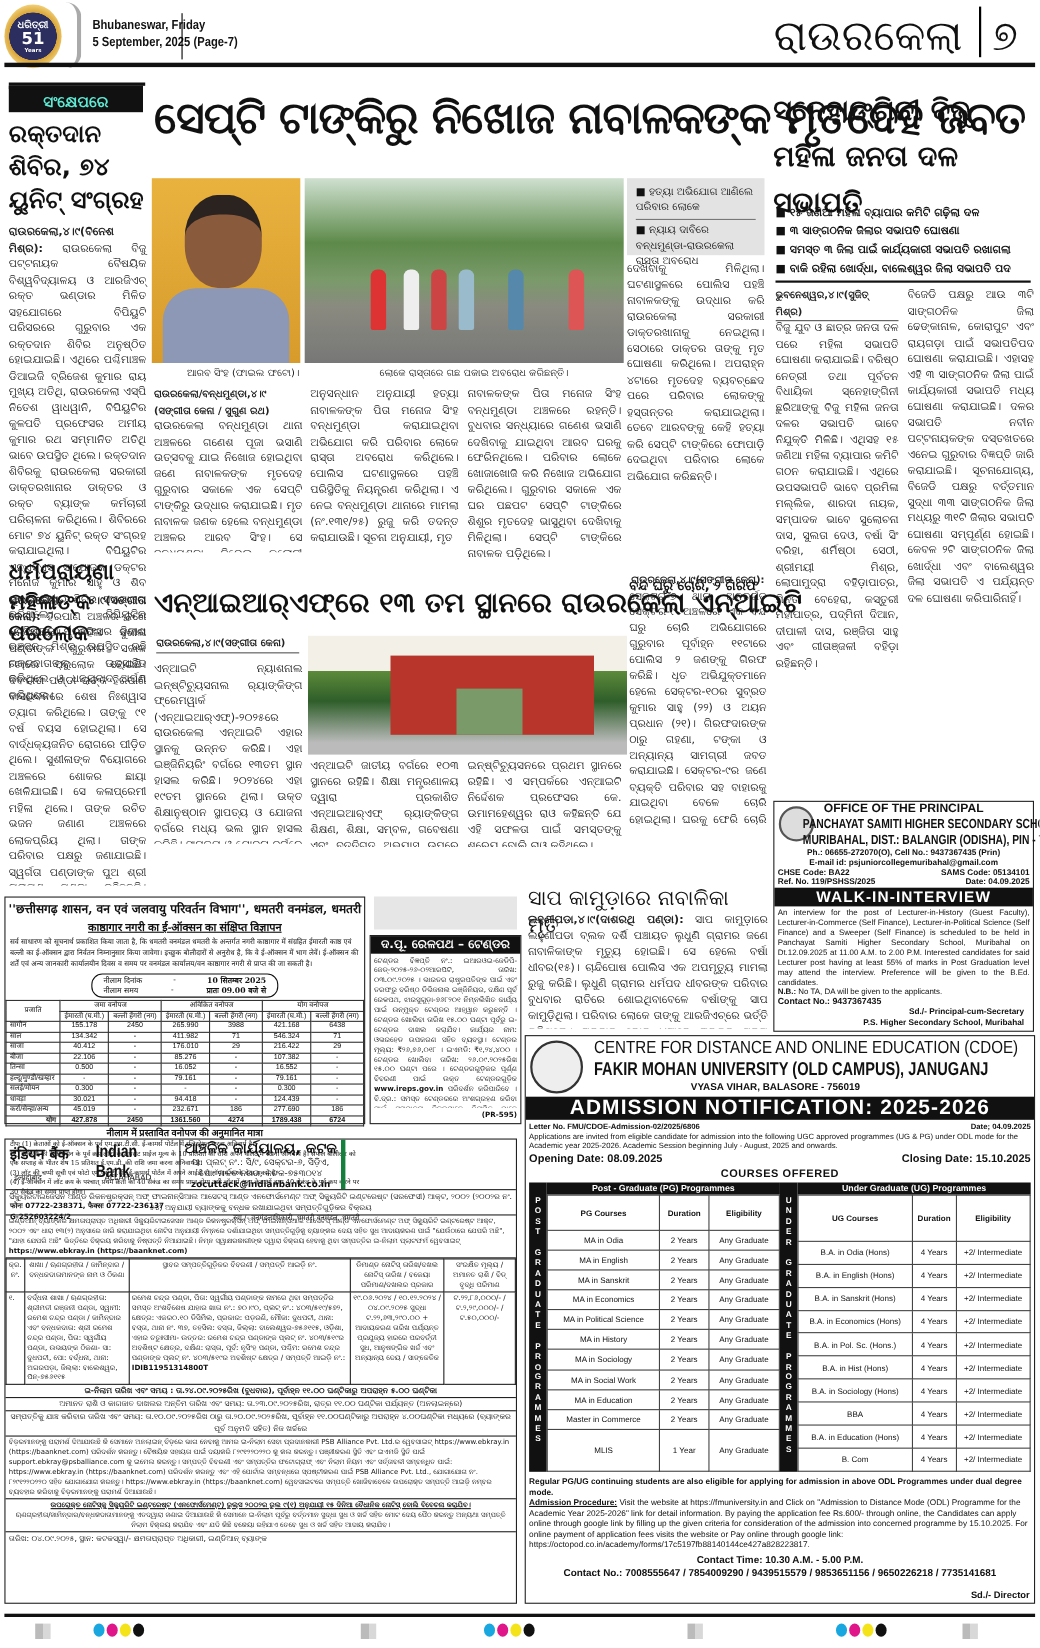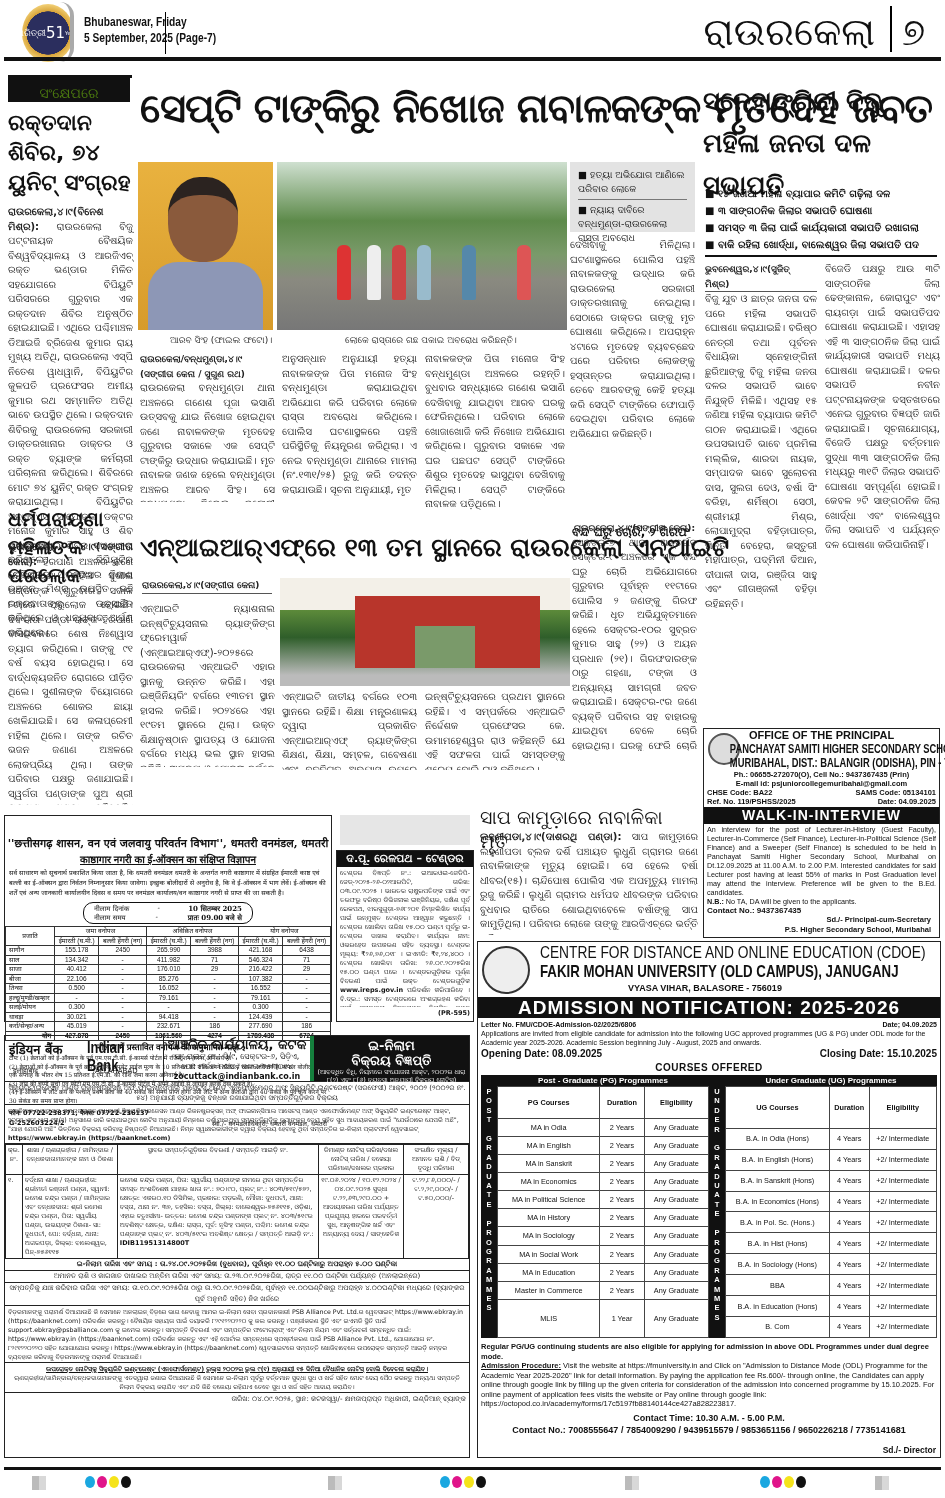--- a/index.html
+++ b/index.html
@@ -1,30 +1,30 @@
 <!DOCTYPE html>
 <html><head>
 <meta charset="utf-8">
 <style>
 *{box-sizing:border-box;margin:0;padding:0}
 body{width:945px;height:1498px;background:#fff;font-family:"DejaVu Sans",sans-serif;color:#111;position:relative;overflow:hidden}
 .abs{position:absolute}
-.hdr-logo{left:22px;top:4px;width:52px;height:58px;border-radius:50%;background:radial-gradient(circle,#2b2e5e 55%,#d9a53a 56%,#f3d27a 75%,#fff 78%);display:flex;flex-direction:row;align-items:center;justify-content:center;color:#fff;font-weight:normal}
+.hdr-logo{left:4px;top:4px;width:52px;height:58px;border-radius:50%;background:radial-gradient(circle,#2b2e5e 55%,#d9a53a 56%,#f3d27a 75%,#fff 78%);display:flex;flex-direction:column;align-items:center;justify-content:center;color:#fff;font-weight:bold}
 .hdr-logo .t{font-size:9px}
 .hdr-logo .n{font-size:15px;line-height:1}
 .hdr-logo .y{font-size:5px}
 .hdr-arc{left:60px;top:2px;width:14px;height:60px;border-right:4px solid #aaa;border-radius:0 40px 40px 0}
 .dateline{left:84px;top:14px;font-family:"Liberation Sans",sans-serif;font-size:12px;font-weight:bold;line-height:16px;transform:scaleX(.85);transform-origin:left}
 .hdr-vline{left:165px;top:12px;width:1px;height:42px;background:#000}
 .masthead{right:70px;top:6px;font-size:38px;line-height:52px}
 .hdr-vline2{left:890px;top:6px;width:2px;height:46px;background:#000}
 .pageno{left:902px;top:6px;font-size:38px;line-height:52px}
 .hdr-rule{left:4px;top:57px;width:937px;height:4px;background:#111}
 .odia{font-size:10px;line-height:14.5px;text-align:justify;color:#222}
-.sideband{left:8px;top:78px;width:122px;height:24px;background:#111;color:#4d7c0f;font-size:14px;font-weight:normal;text-align:center;line-height:24px;border-top:3px solid #111}
+.sideband{left:8px;top:78px;width:122px;height:24px;background:#111;color:#5eead4;font-size:14px;font-weight:bold;text-align:center;line-height:24px;border-top:3px solid #111}
 .sideband-top{left:8px;top:75px;width:124px;height:3px;background:#111}
 .brief-h{left:8px;top:108px;width:125px;font-size:22px;line-height:30px;font-weight:bold}
 .brief-body{left:8px;top:205px;width:125px}
 .obit-h{left:8px;top:505px;width:125px;font-size:20px;line-height:28px;font-weight:bold}
 .obit-body{left:8px;top:540px;width:125px}
 .lead-h{left:140px;top:78px;width:540px;font-size:40px;line-height:60px;white-space:nowrap;font-weight:bold;letter-spacing:-1px}
 .photo{background:#ccc;overflow:hidden}
 .boy{left:138px;top:162px;width:135px;height:168px;background:linear-gradient(#e9b23f,#d79b2b)}
 .boy .head{position:absolute;left:30px;top:15px;width:70px;height:85px;border-radius:45%;background:#8a5a3c;border-top:18px solid #2b2320}
 .boy .coat{position:absolute;left:10px;top:100px;width:115px;height:70px;background:#8d97b6;border-radius:30px 30px 0 0}
@@ -35,21 +35,21 @@
 .bullets-box .sep{height:1px;background:#777;margin:3px 0}
 .right-h{left:703px;top:80px;width:238px;font-size:26px;line-height:42px;font-weight:bold}
 .right-bul{left:705px;top:185px;width:235px;font-size:10px;line-height:17px;font-weight:bold}
 .right-rule{left:705px;top:255px;width:232px;height:2px;background:#111}
 .nirf-h{left:140px;top:530px;width:555px;font-size:25px;line-height:36px;white-space:nowrap;font-weight:bold}
 .campus{left:280px;top:578px;width:290px;height:108px;background:linear-gradient(#f3f0e8 0%,#f3f0e8 30%,#5c8a3a 30%,#2f5e2a 55%,#bbb 90%)}
 .campus .gate{position:absolute;left:75px;top:18px;width:185px;height:72px;background:#b8352b}
 .campus .gate i{position:absolute;left:60px;top:30px;width:60px;height:42px;background:#7a9a6a}
 .byline{font-weight:bold}
 .ad1{left:4px;top:815px;width:328px;height:207px;border:1.5px solid #222}
-.hindi-title{font-family:"DejaVu Serif",serif;font-size:11px;font-weight:bold;text-align:center;line-height:16px;margin-top:20px}
+.hindi-title{font-family:"DejaVu Serif",serif;font-size:11px;font-weight:bold;text-align:center;line-height:16px;margin-top:3px}
 .hindi-sub{font-family:Liberation Sans, sans-serif;font-size:10px;font-weight:bold;text-align:center;text-decoration:underline}
 .hindi-p{font-family:"DejaVu Serif",serif;font-size:6.5px;line-height:10px;padding:2px 4px}
 .dateoval{margin:2px auto;width:170px;border:1px solid #111;border-radius:10px;font-size:7px;font-family:"DejaVu Serif",serif;padding:1px 10px}
 .dateoval div{display:flex;justify-content:space-between}
 table.ft{border-collapse:collapse;width:100%;font-size:6.5px;font-family:"Liberation Sans",sans-serif}
 table.ft td,table.ft th{border:0.5px solid #333;padding:0 3px;text-align:center;line-height:8.5px;font-weight:normal}
 table.ft td:first-child{text-align:left}
 table.ft tr.tot td{font-weight:bold}
 .ad1-notes{font-family:"DejaVu Serif",serif;font-size:6px;line-height:8.5px;padding:2px 4px}
 .ad1-foot{display:flex;justify-content:space-between;font-size:6.5px;padding:1px 4px;font-weight:bold}
@@ -66,21 +66,21 @@
 .ib-logo .l4{position:absolute;left:90px;top:31px;font-size:7px}
 .ib-mid{width:150px;border-right:4px solid #15803d;text-align:center;font-size:8px;line-height:10px;padding-top:1px}
 .ib-mid .big{font-size:13px;font-weight:bold;line-height:15px}
 .ib-right{flex:1;background:#111;color:#fff;text-align:center;font-size:13px;font-weight:bold;line-height:15px;padding-top:2px}
 .ib-right .sm{font-size:6.5px;font-weight:normal;line-height:8px}
 .ib-line{font-size:7px;line-height:10px;text-align:center;border-bottom:1px solid #222;padding:1px 3px}
 .ib-p{font-size:6.3px;line-height:9px;padding:1px 3px;border-bottom:1px solid #222}
 table.ibt{border-collapse:collapse;width:100%;font-size:6.5px}
 table.ibt td,table.ibt th{border:0.5px solid #222;padding:1px 2px;vertical-align:top;font-weight:normal;line-height:9px}
 .ib-row{font-size:7px;text-align:center;line-height:11px;border-bottom:1px solid #222;font-weight:bold}
-.ib-foot{display:flex;justify-content:flex-end;font-size:7px;padding:1px 3px;line-height:11px}
+.ib-foot{display:flex;justify-content:flex-start;font-size:7px;padding:1px 3px;line-height:11px}
 .psh{left:703px;top:728px;width:237px;height:210px;border:1.5px solid #222;font-family:"Liberation Sans",sans-serif}
 .psh .emb{position:absolute;left:4px;top:4px;width:32px;height:32px;border-radius:50%;border:2px solid #555;background:#ddd}
 .psh .t1{text-align:center;font-size:11px;font-weight:bold;line-height:13px}
 .psh .t2{text-align:center;font-size:12px;font-weight:bold;line-height:14px;transform:scaleX(.78);white-space:nowrap}
 .psh .meta{font-size:7.5px;line-height:9px;text-align:center;font-weight:bold}
 .psh .row{display:flex;justify-content:space-between;font-size:7.5px;font-weight:bold;padding:0 3px;line-height:9px}
 .psh .walk{background:#111;color:#fff;text-align:center;font-size:14px;font-weight:bold;line-height:17px;margin:1px 0;letter-spacing:1px}
 .psh .body{font-size:7.2px;line-height:9px;padding:0 3px;text-align:justify}
 .psh .sig{font-size:7.5px;font-weight:bold;text-align:right;padding-right:8px;line-height:10px}
 .fmu{left:477px;top:941px;width:464px;height:517px;border:1.5px solid #222;font-family:"Liberation Sans",sans-serif}
@@ -366,25 +366,20 @@
       <span class="l2">Indian Bank</span>
       <span class="l3">इलाहाबाद</span>
       <span class="l4">ALLAHABAD</span>
     </div>
     <div class="ib-mid">
       <div class="big">ଆଞ୍ଚଳିକ କାର୍ଯ୍ୟାଳୟ, କଟକ</div>
       <div>ସା: ପ୍ଲଟ୍ ନଂ.: ସି/୯, ସେକ୍ଟର-୬, ସିଡ଼ିଏ,</div>
       <div>ପୋ: ମର୍କତ ନଗର, କଟକ-୭୫୩୦୧୪</div>
       <div style="font-weight:bold">zocuttack@indianbank.co.in</div>
     </div>
-    <div class="ib-right">
-      <div>ଇ-ନିଲାମ</div>
-      <div>ବିକ୍ରୟ ବିଜ୍ଞପ୍ତି</div>
-      <div class="sm">(ଆବଦ୍ଧିତ ବିଧି, ନିୟମରେ ସଂଯୋଜନା ଆକ୍ଟ, ୨୦୦୨ର ଧାରା ୮(୨) ଏବଂ ୮(୬) ବ୍ୟବସ୍ଥା ଅନୁଯାୟୀ ବିକ୍ରୟ ନୋଟିସ୍)</div>
-    </div>
   </div>
   <div class="ib-line">ସିକ୍ୟୁରିଟାଇଜେସନ ଆଣ୍ଡ ରିକନଷ୍ଟ୍ରକ୍ସନ୍ ଅଫ୍ ଫାଇନାନ୍ସିଆଲ ଆସେଟସ୍ ଆଣ୍ଡ ଏନଫୋର୍ସମେଣ୍ଟ ଅଫ୍ ସିକ୍ୟୁରିଟି ଇଣ୍ଟରେଷ୍ଟ (ସରଫେସୀ) ଆକ୍ଟ, ୨୦୦୨ (୨୦୦୨ର ନଂ. ୫୪) ଅନୁଯାୟୀ ବ୍ୟାଙ୍କକୁ ବନ୍ଧକ ରଖାଯାଇଥିବା ସମ୍ପତ୍ତିଗୁଡ଼ିକର ବିକ୍ରୟ</div>
   <div class="ib-p"><span>ଇଣ୍ଡିଆନ୍ ବ୍ୟାଙ୍କର କ୍ଷମତାପ୍ରାପ୍ତ ଅଧିକାରୀ ସିକ୍ୟୁରିଟାଇଜେସନ ଆଣ୍ଡ ରିକନଷ୍ଟ୍ରକ୍ସନ୍ ଅଫ୍ ଫାଇନାନ୍ସିଆଲ ଆସେଟସ୍ ଆଣ୍ଡ ଏନଫୋର୍ସମେଣ୍ଟ ଅଫ୍ ସିକ୍ୟୁରିଟି ଇଣ୍ଟରେଷ୍ଟ ଆକ୍ଟ, ୨୦୦୨ ଏବଂ ଧାରା ୧୩(୨) ଅନୁସାରେ ଜାରି କରାଯାଇଥିବା ନୋଟିସ ଅନୁଯାୟୀ ନିମ୍ନରେ ଦର୍ଶାଯାଇଥିବା ସମ୍ପତ୍ତିଗୁଡ଼ିକୁ ବ୍ୟାଙ୍କର ଦେୟ ସହିତ ସୁଧ ଆଦାୟକରଣ ପାଇଁ "ଯେଉଁଠାରେ ଯେପରି ଅଛି", "ଯାହା ଯେପରି ଅଛି" ଭିତ୍ତିରେ ବିକ୍ରୟ କରିବାକୁ ନିଷ୍ପତ୍ତି ନିଆଯାଇଛି। ନିମ୍ନ ସ୍ୱାକ୍ଷରକାରୀଙ୍କ ଦ୍ୱାରା ବିକ୍ରୟ ହେବାକୁ ଥିବା ସମ୍ପତ୍ତିର ଇ-ନିଲାମ ପ୍ଲାଟଫର୍ମ ୱେବସାଇଟ୍</span> <b>https://www.ebkray.in (https://baanknet.com)</b></div>
   <table class="ibt">
     <tbody>
         <tr>
       <th style="width:12px">କ୍ର. ନଂ.</th>
       <th style="width:95px">ଶାଖା / ଋଣଗ୍ରହୀତା / ଜାମିନ୍‌ଦାର / ବନ୍ଧକଦାତାମାନଙ୍କ ନାମ ଓ ଠିକଣା</th>
       <th>ସ୍ଥାବର ସମ୍ପତ୍ତିଗୁଡ଼ିକର ବିବରଣୀ / ସମ୍ପତ୍ତି ଆଇଡ଼ି ନଂ.</th>
       <th style="width:85px">ଡିମାଣ୍ଡ ନୋଟିସ୍ ତାରିଖ/ଦଖଲ ନୋଟିସ୍ ତାରିଖ / ବକେୟା ପରିମାଣ/ଦଖଲର ପ୍ରକାର</th>

